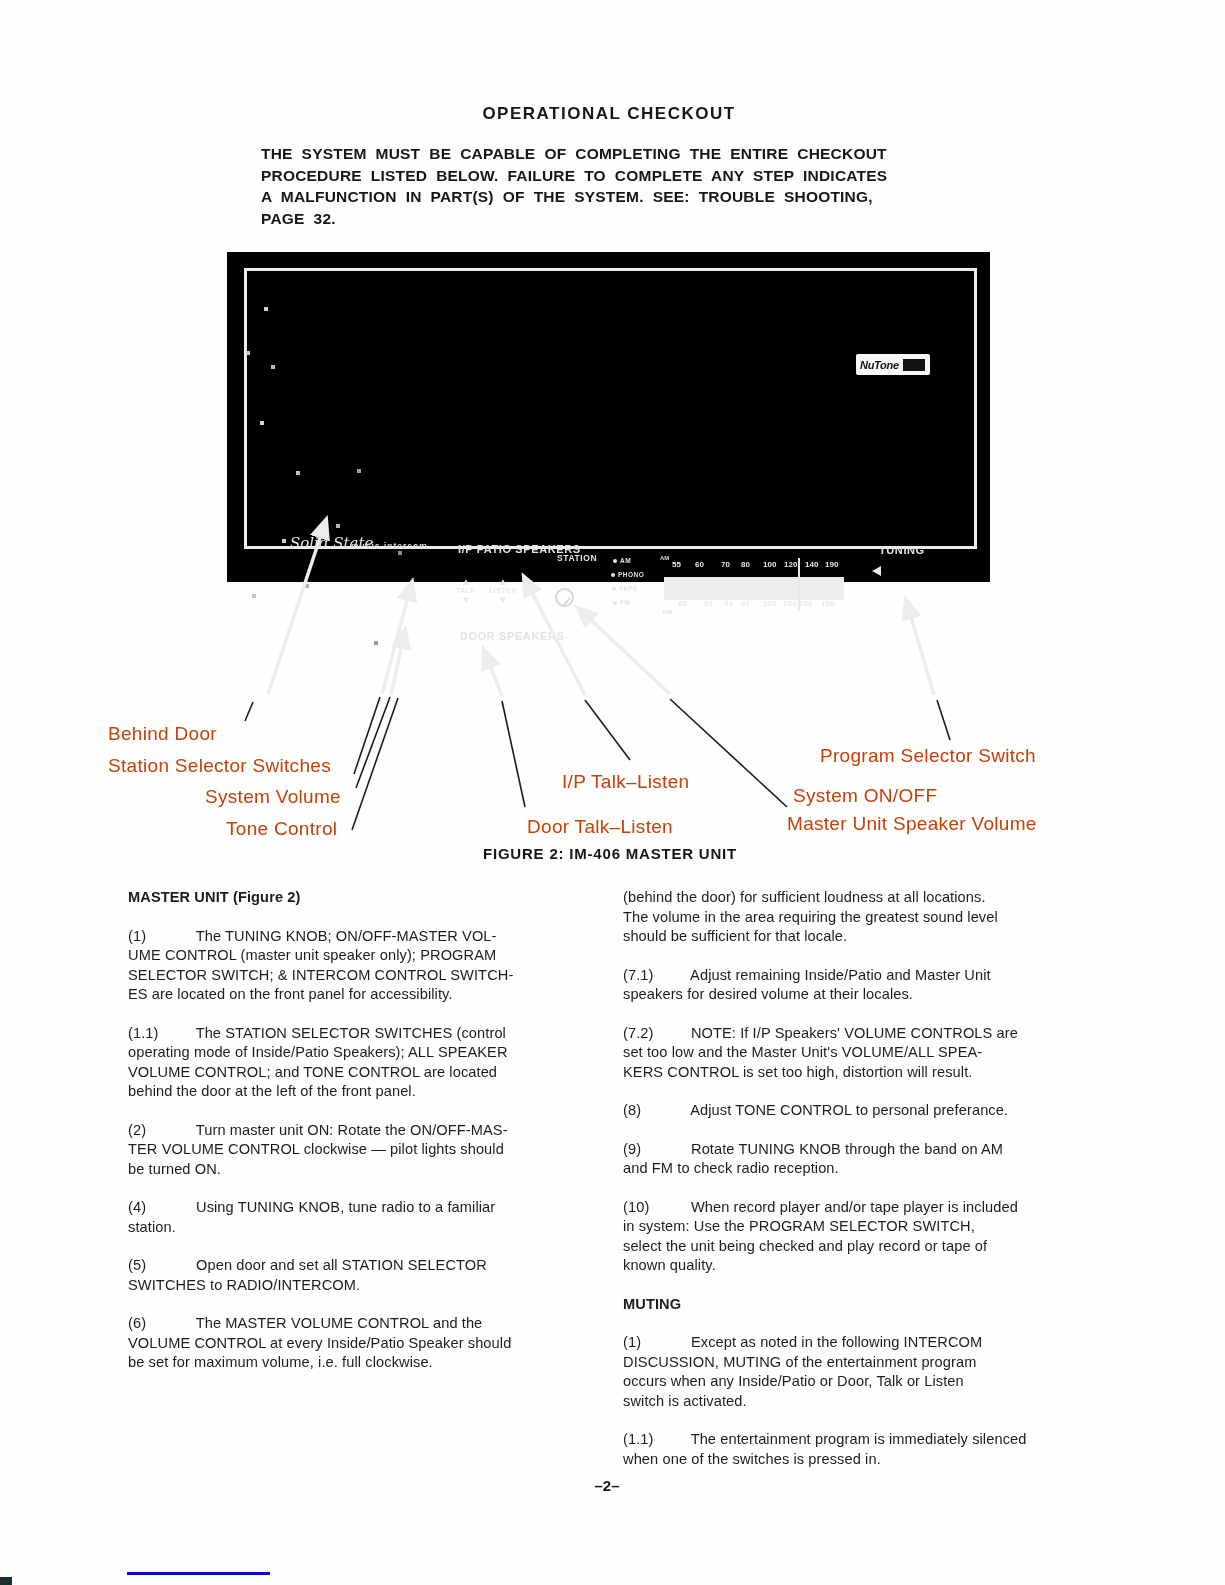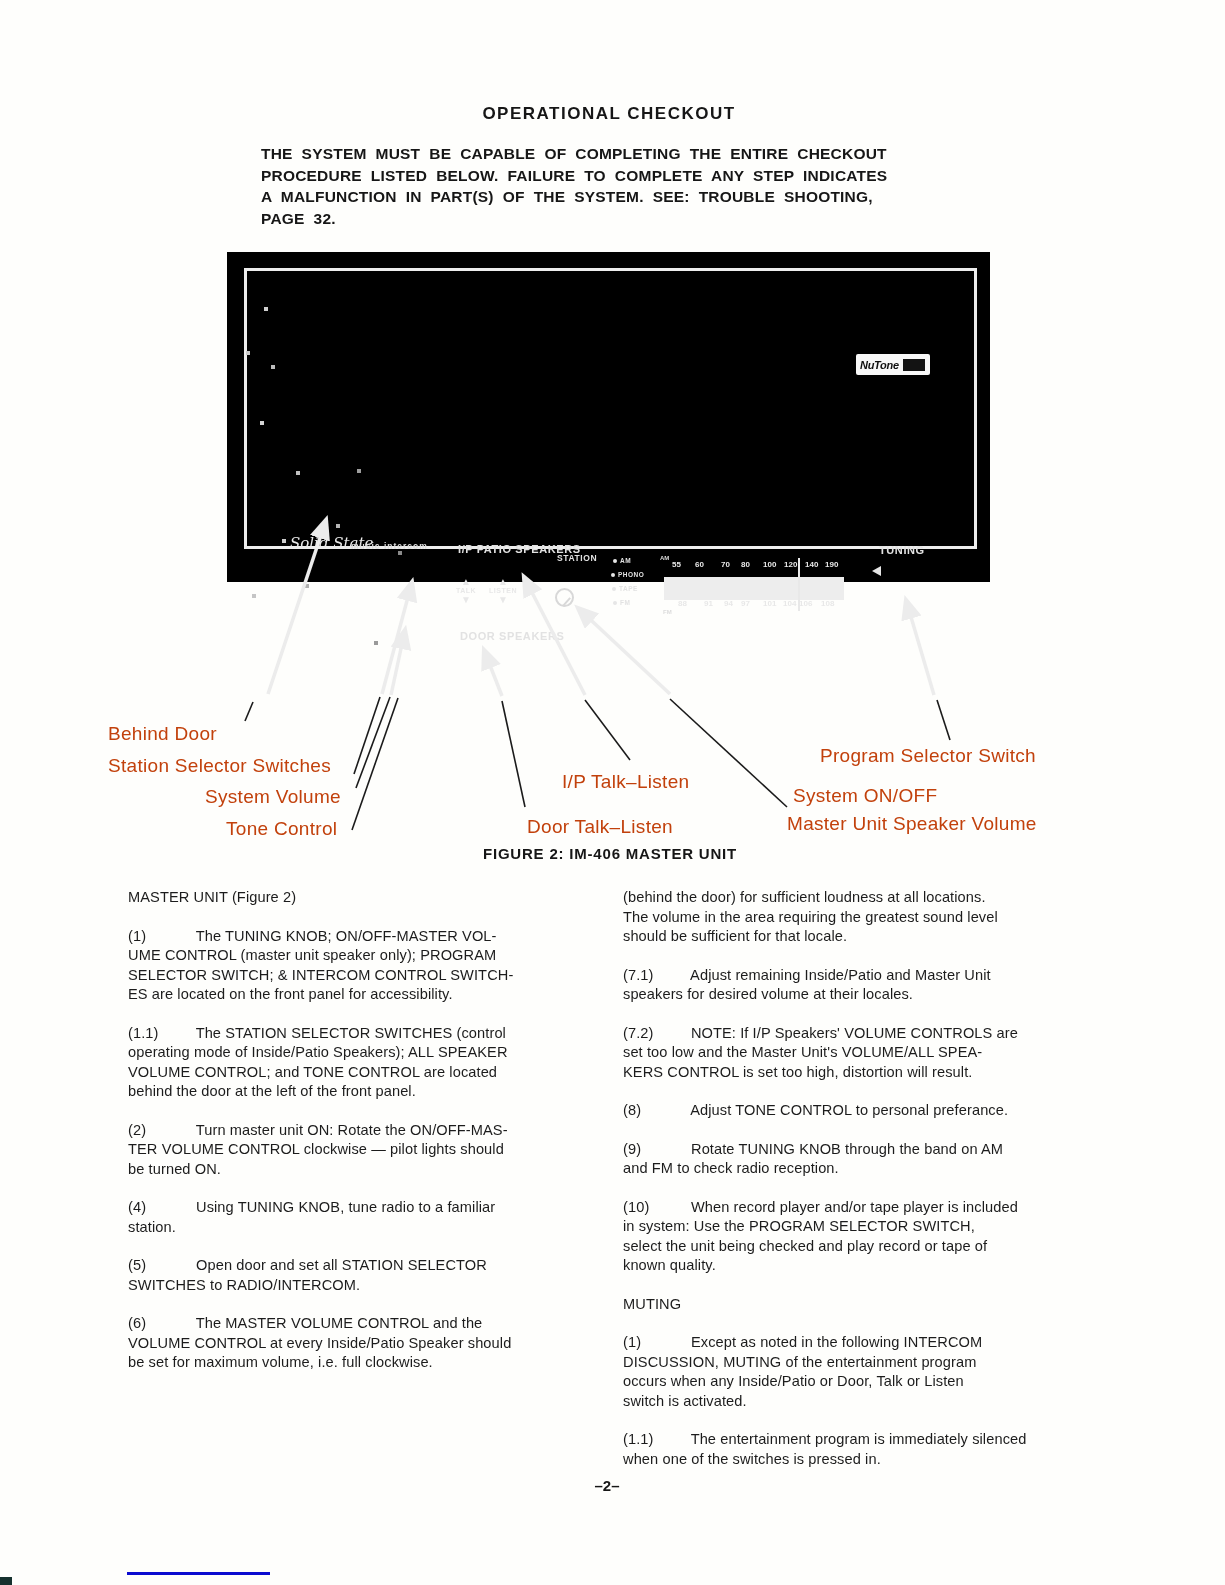--- a/index.html
+++ b/index.html
@@ -53,21 +53,21 @@
     border-top:5px solid transparent;border-bottom:5px solid transparent;border-right:9px solid #e6e6e6;}
   
   .overlay{left:0;top:0;width:1225px;height:1585px;pointer-events:none;z-index:5;}
   .callout{font-size:19px;color:#c2410c;letter-spacing:0.3px;white-space:nowrap;z-index:6;}
   .caption{left:340px;top:845px;width:540px;text-align:center;
     font-size:15px;font-weight:bold;letter-spacing:0.8px;color:#161616;}
   
   .col{width:456px;font-size:14.6px;line-height:19.5px;letter-spacing:0.1px;}
   .col-left{left:128px;top:888px;}
   .col-right{left:623px;top:888px;}
-  .col-heading{font-weight:normal;margin:0 0 19px 0;}
+  .col-heading{font-weight:bold;margin:0 0 19px 0;}
   .para{white-space:pre-wrap;margin:0 0 19px 0;}
   .para:last-child{margin-bottom:0;}
   
   .page-number{left:540px;top:1477px;width:134px;text-align:center;
     font-size:15px;font-weight:bold;color:#161616;}
   .footer-line{left:127px;top:1572px;width:143px;height:3px;background:#0b0bd0;}
   .corner-mark{left:0;top:1577px;width:12px;height:8px;background:#16312e;}
 </style>
 </head>
 <body>

